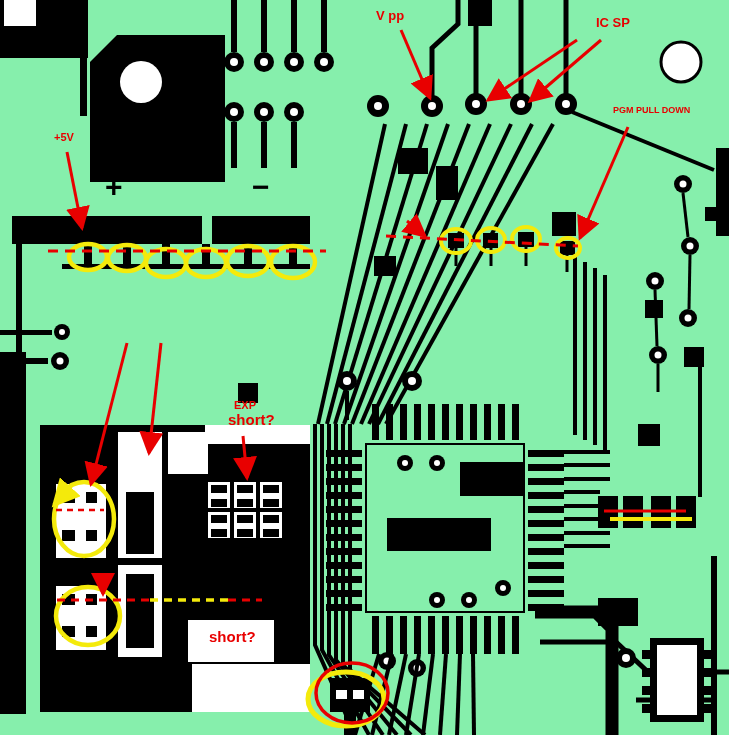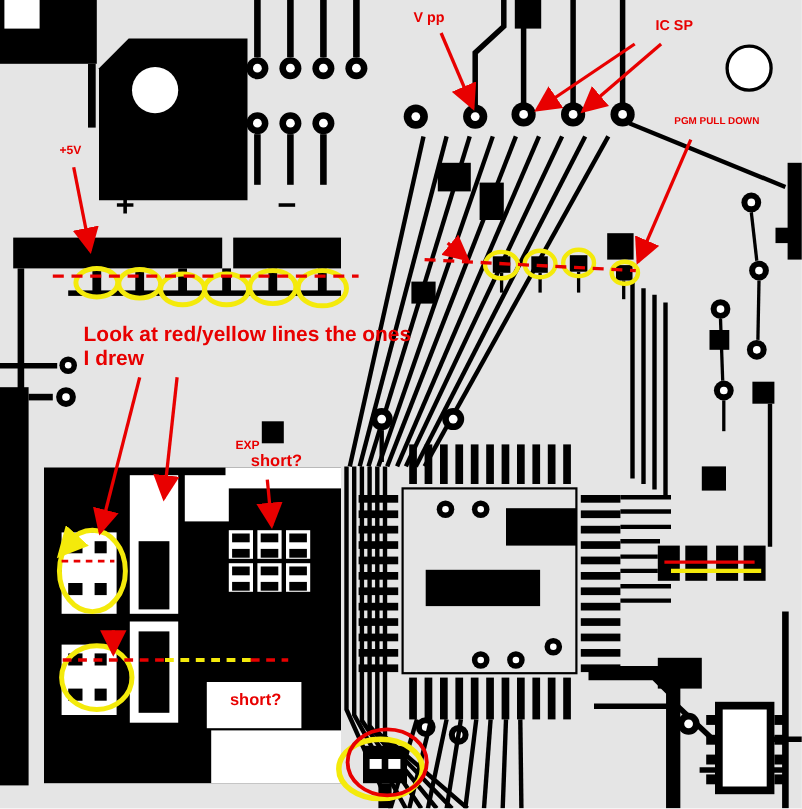--- a/index.html
+++ b/index.html
@@ -1,28 +1,28 @@
 <!DOCTYPE html>
 <html><head>
 <meta charset="utf-8">
 <style>
   html,body { margin:0; padding:0; background:#fff; }
   .stage {
-    position:relative; width:729px; height:735px; background:#e5e5e5;
+    position:relative; width:729px; height:735px; background:#86efac;
     font-family:"Liberation Sans", sans-serif; overflow:hidden;
   }
   .stage svg { position:absolute; left:0; top:0; }
   .ann { position:absolute; color:#e80000; font-weight:700; white-space:nowrap; line-height:1.1; }
   .silk { position:absolute; color:#000; font-weight:700; white-space:nowrap; line-height:1; }
   #vpp-label        { left:376px; top:9px;   font-size:13px; }
   #icsp-label       { left:566px; top:16px;  font-size:13px;padding-left:30px; }
   #plus5v-label     { left:54px;  top:131px; font-size:11px; }
   #pgm-label        { left:613px; top:106px; font-size:9px;text-align:right; }
   #note-label       { left:76px;  top:294px; font-size:19px; white-space:normal; width:298px; line-height:1.14; }
-  #exp-label        { left:214px; top:399px; font-size:11px; }
+  #exp-label        { left:234px; top:399px; font-size:11px; }
   #short-top-label  { left:228px; top:412px; font-size:15px; }
   #short-bot-label  { left:209px; top:629px; font-size:15px; }
   #plus-silk        { left:105px; top:172px; font-size:30px; }
   #minus-silk       { left:252px; top:172px; font-size:30px; }
 </style>
 </head>
 <body>
 
 <div class="stage">
 
@@ -404,19 +404,18 @@
     <line x1="243" y1="436" x2="247" y2="478" stroke-width="3" marker-end="url(#mR)"></line>
     <line x1="407" y1="221" x2="425" y2="236" stroke-width="3" marker-end="url(#mR)"></line>
     <line x1="103" y1="573" x2="103" y2="594" stroke-width="3" marker-end="url(#mR)"></line>
   </g>
 </svg>
 
   <div class="ann" id="vpp-label">V pp</div>
   <div class="ann" id="icsp-label">IC SP</div>
   <div class="ann" id="plus5v-label">+5V</div>
   <div class="ann" id="pgm-label">PGM PULL DOWN</div>
-  <div class="ann" id="note-label">Look at red/yellow lines the ones I drew</div>
   <div class="ann" id="exp-label">EXP</div>
   <div class="ann" id="short-top-label">short?</div>
   <div class="ann" id="short-bot-label">short?</div>
   <div class="silk" id="plus-silk">+</div>
   <div class="silk" id="minus-silk">−</div>
 </div>
 
 </body></html>

